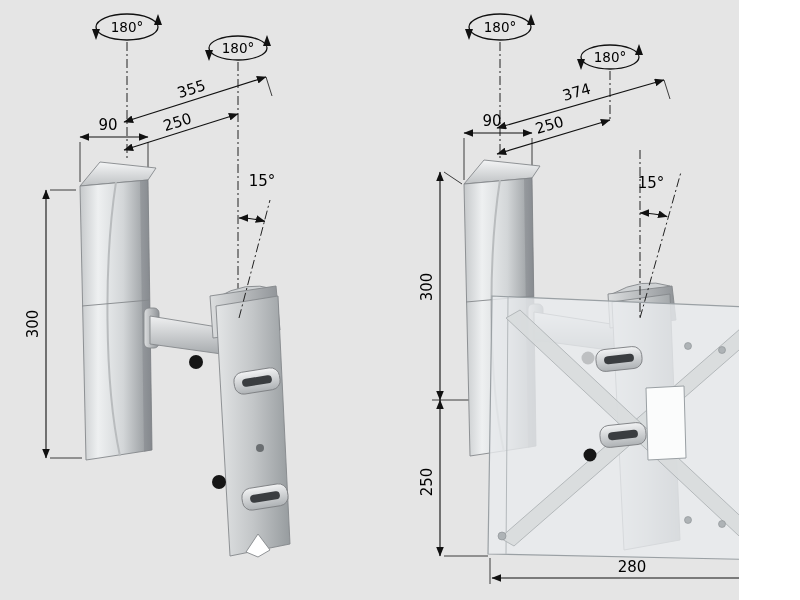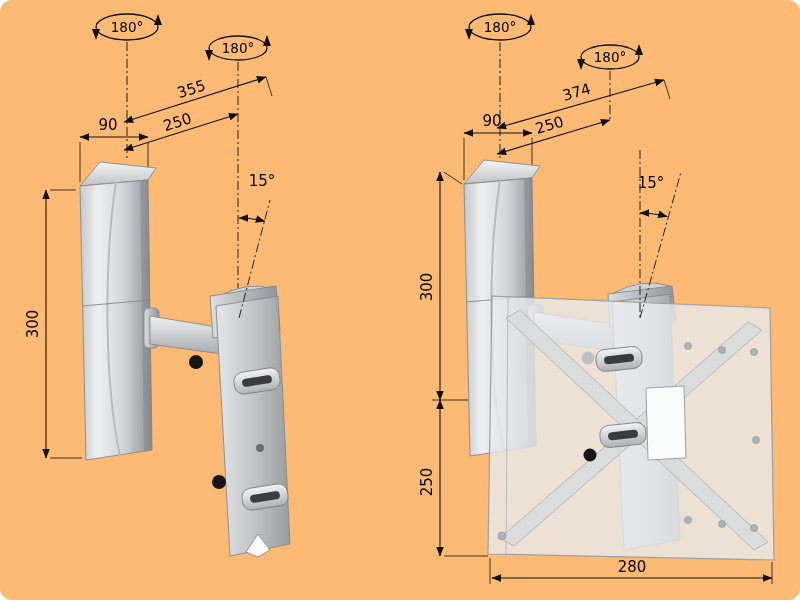--- a/index.html
+++ b/index.html
@@ -1,16 +1,16 @@
 <!DOCTYPE html>
 <html><head>
 <meta charset="utf-8">
 <style>
   html,body{margin:0;padding:0;background:#fff;}
-  .canvas{width:800px;height:600px;background:#fdba74;position:relative;overflow:hidden;border-radius:12px;}
+  .canvas{width:739px;height:600px;background:#e5e5e5;position:relative;overflow:hidden;}
   svg{display:block;}
   .lbl{font-family:"DejaVu Sans",sans-serif;font-size:15px;fill:#000;text-anchor:middle;}
   .lbl-sm{font-family:"DejaVu Sans",sans-serif;font-size:13.5px;fill:#000;text-anchor:middle;}
   .dim{stroke:#111;stroke-width:1.1;fill:none;marker-start:url(#arw);marker-end:url(#arw);}
   .ext{stroke:#111;stroke-width:0.8;fill:none;}
   .axis{stroke:#222;stroke-width:1;fill:none;stroke-dasharray:9 3 2 3;}
   .oln{stroke:#84888b;stroke-width:0.9;}
   .rot{stroke:#111;stroke-width:1.3;fill:none;}
 </style>
 </head>

